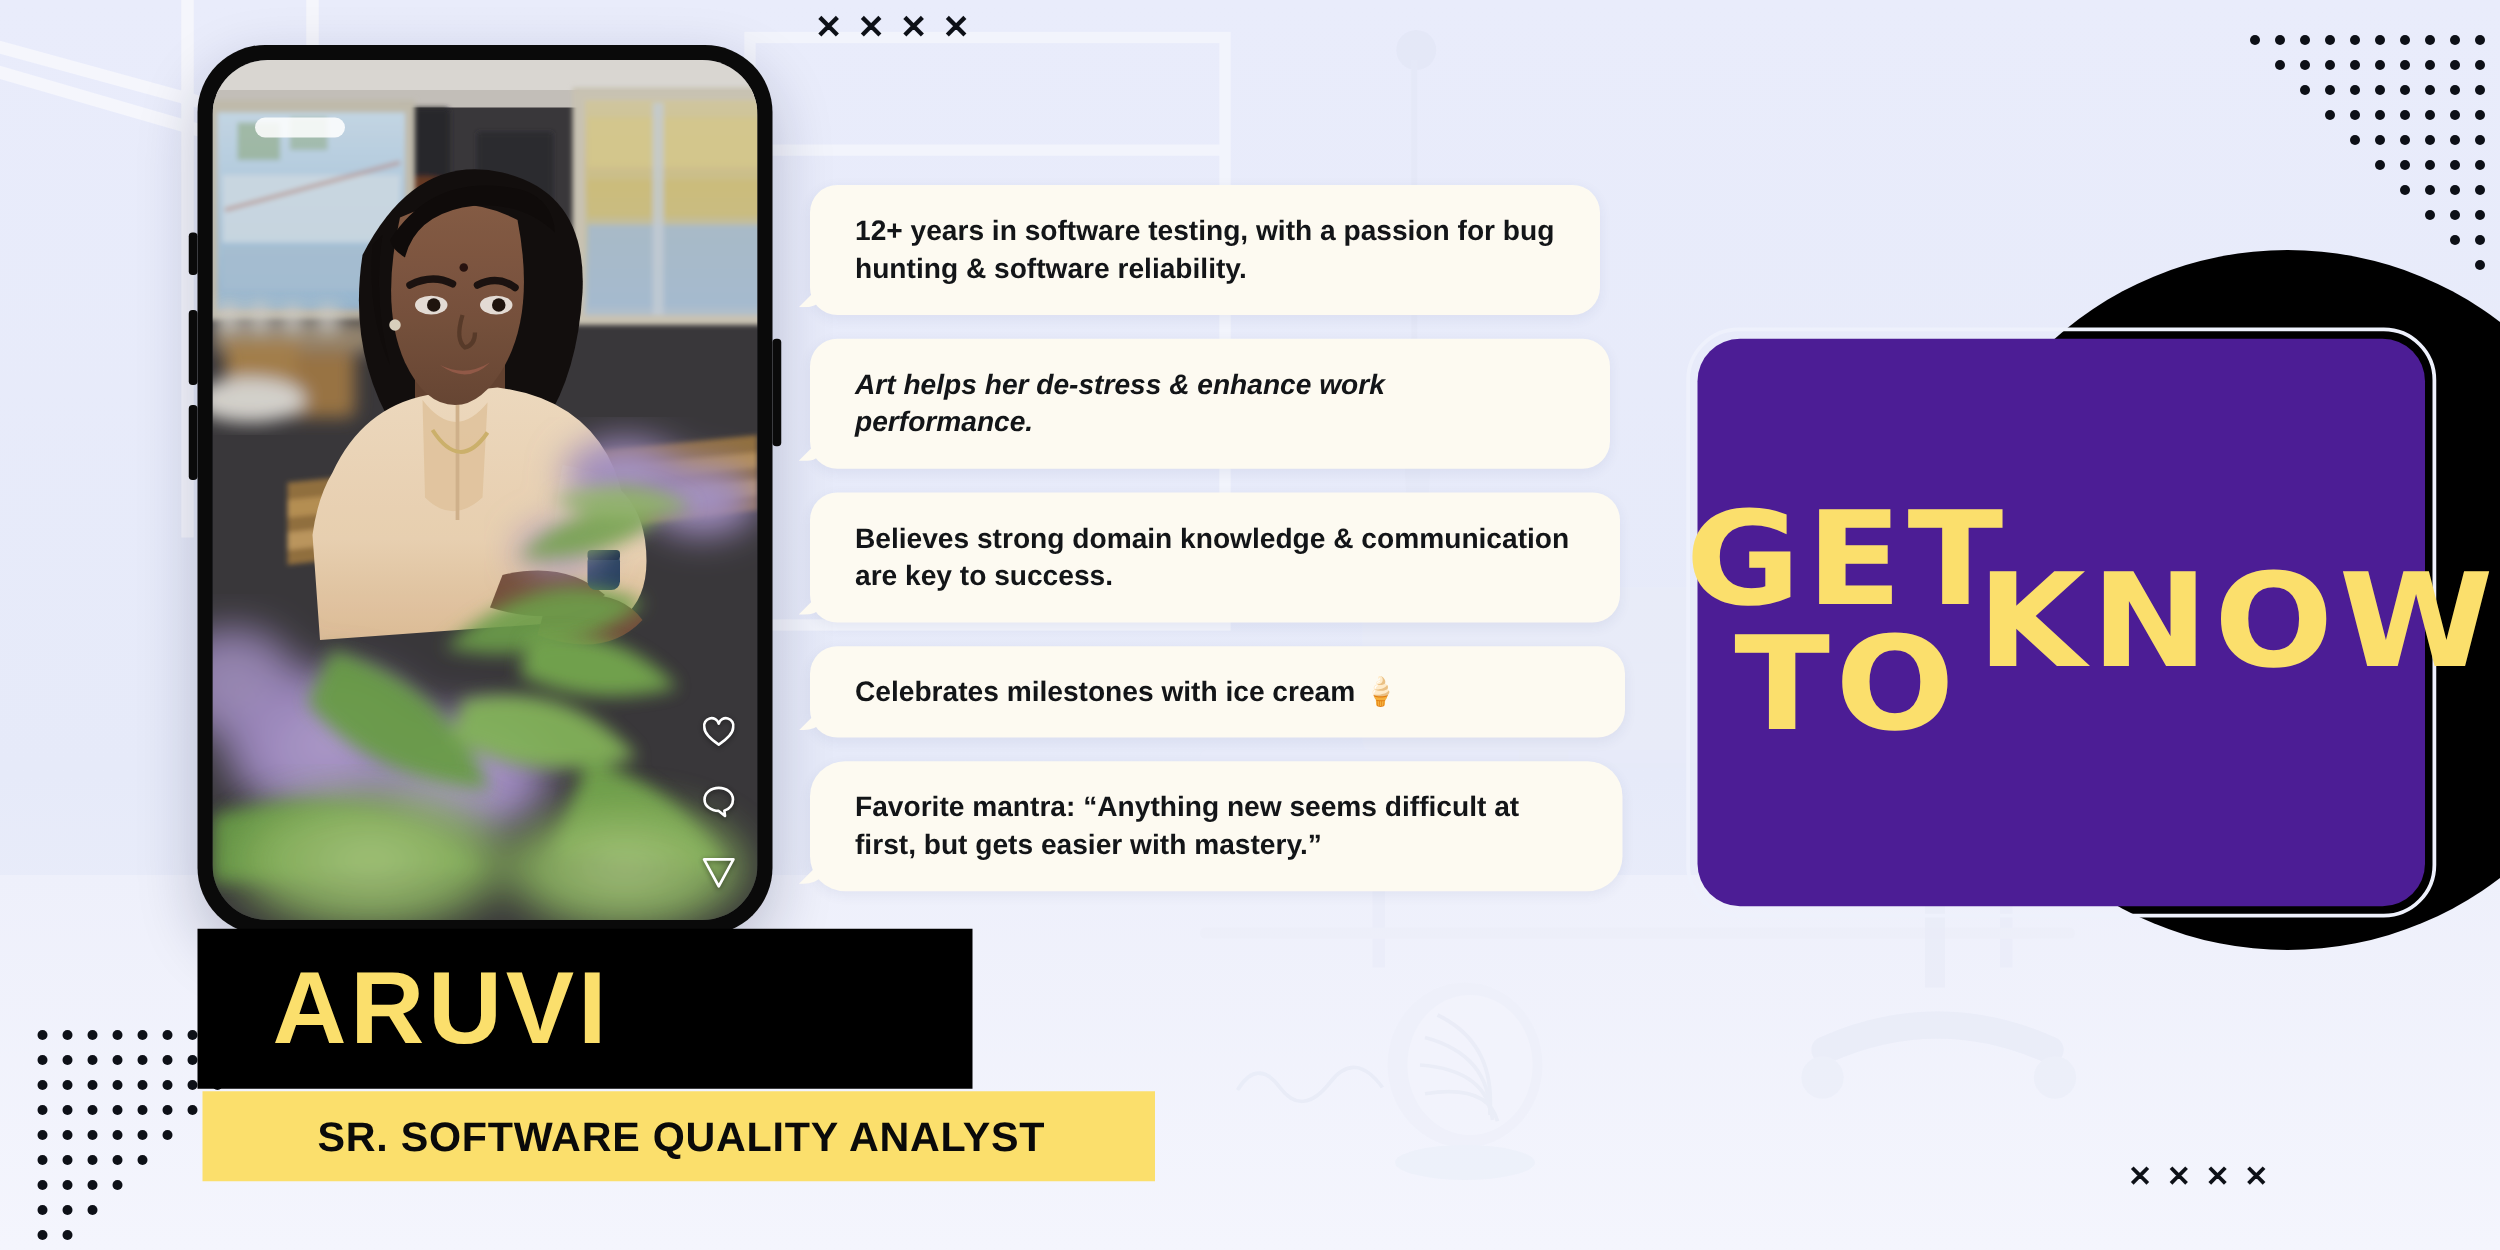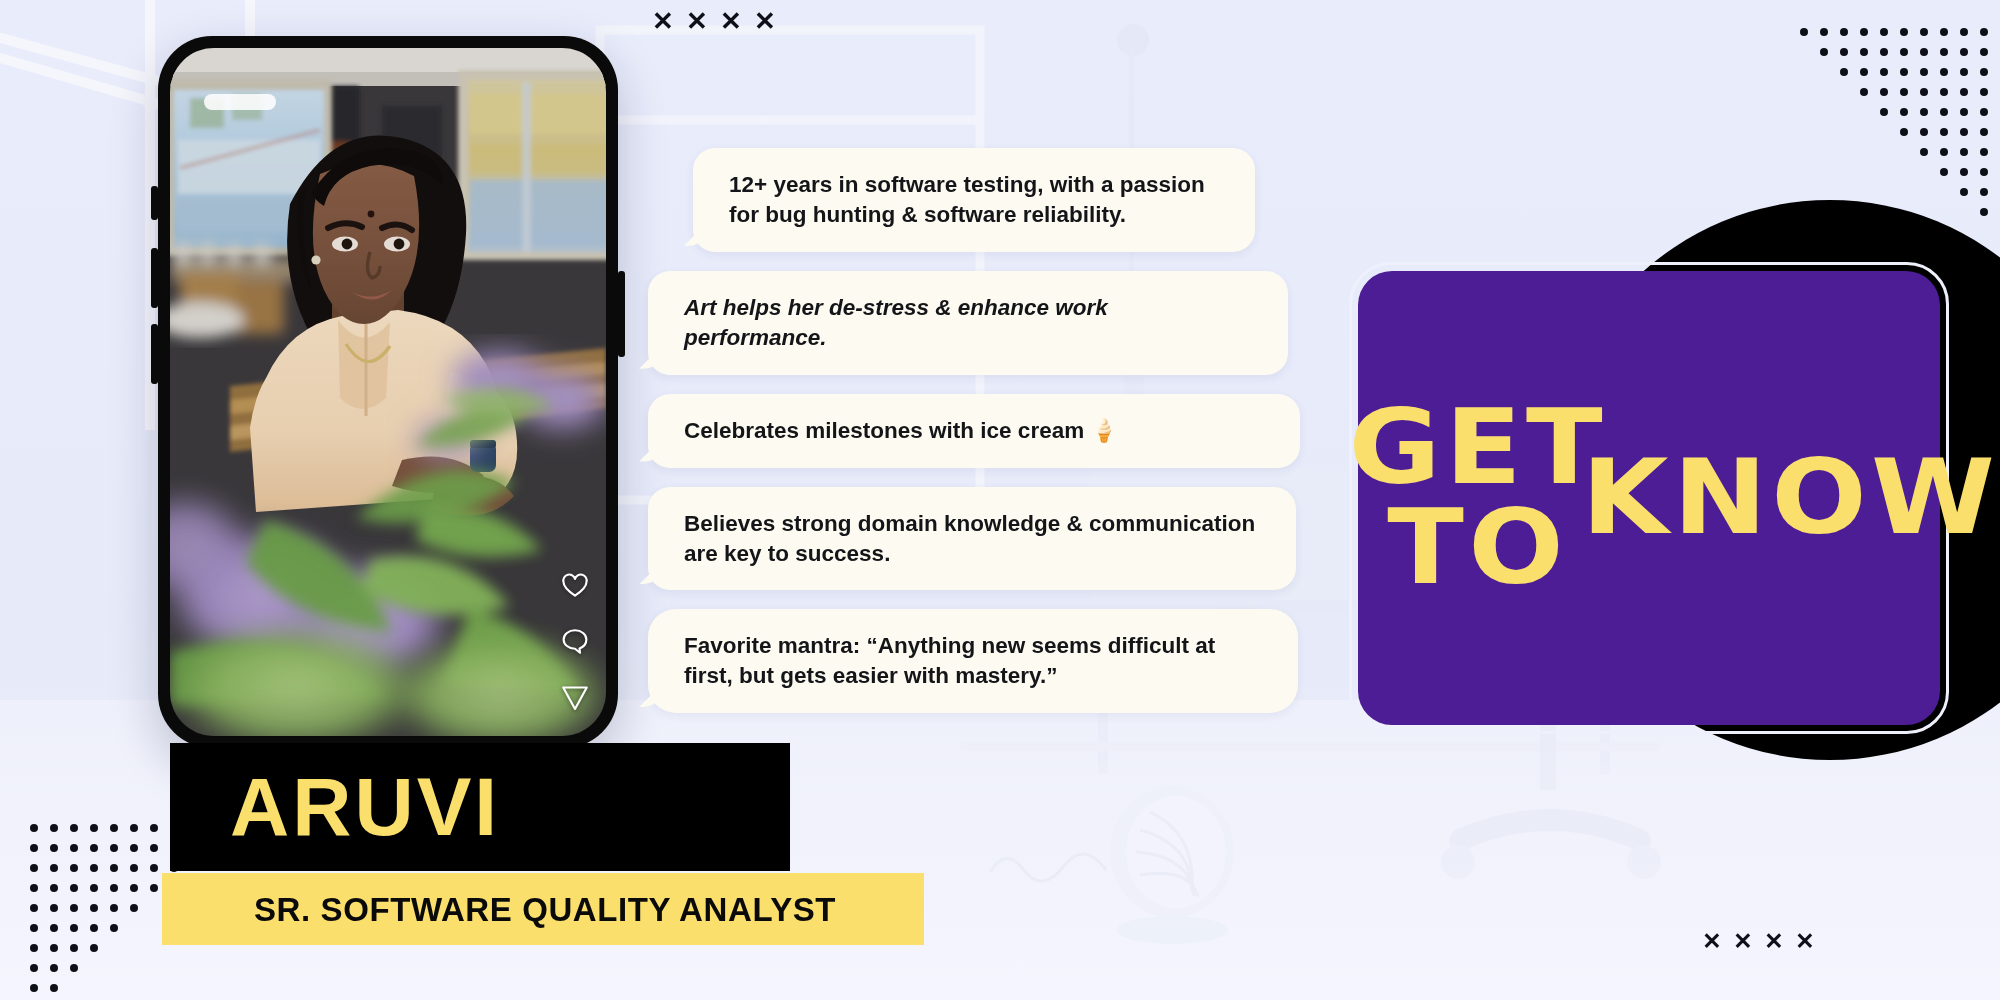--- a/index.html
+++ b/index.html
@@ -83,21 +83,21 @@
     align-items:center;
   }
   .ig-rail .ig-icon { width:30px; height:30px; }
   .ig-rail .ig-icon svg {
     width:100%; height:100%;
     filter:drop-shadow(0 1px 2px rgba(0,0,0,.45));
   }
 
   
   #name-plate {
-    position:absolute; left:170px; top:743px;
+    position:absolute; left:158px; top:743px;
     width:620px; height:128px;
     background:#000;
     display:flex; align-items:center;
     z-index:5;
   }
   #name-plate .name-text {
     color:#fbdf6c;
     font-size:82px; font-weight:700;
     letter-spacing:3px; line-height:1;
     padding-left:60px;
@@ -137,21 +137,21 @@
   .bubble::after {
     content:"";
     position:absolute;
     left:-9px; bottom:6px;
     width:26px; height:26px;
     background:#fdfaf1;
     border-bottom-right-radius:22px;
     clip-path:polygon(100% 0,100% 100%,0 100%);
     transform:rotate(0deg);
   }
-  .bubble.w1 { width:562px;margin-left:45px; }
+  .bubble.w1 { width:632px; }
   .bubble.w2 { width:640px;font-style:italic; }
   .bubble.w3 { width:648px; }
   .bubble.w4 { width:652px; }
   .bubble.w5 { width:650px;border-radius:28px; }
 
   
   #gtk-card {
     position:absolute; left:1349px; top:262px;
     width:600px; height:472px;
     z-index:5;
@@ -702,22 +702,22 @@
 <div id="name-plate">
   <span class="name-text">ARUVI</span>
 </div>
 <div id="role-plate">
   <span class="role-text">SR. SOFTWARE QUALITY ANALYST</span>
 </div>
 
 <div id="bubble-list">
   <div class="bubble w1">12+ years in software testing, with a passion for bug hunting &amp; software reliability.</div>
   <div class="bubble w2">Art helps her de-stress &amp; enhance work performance.</div>
+  <div class="bubble w3">Believes strong domain knowledge &amp; communication are key to success.</div>
   <div class="bubble w4">Celebrates milestones with ice cream 🍦</div>
-  <div class="bubble w3">Believes strong domain knowledge &amp; communication are key to success.</div>
   <div class="bubble w5">Favorite mantra: “Anything new seems difficult at first, but gets easier with mastery.”</div>
 </div>
 
 <div id="gtk-card">
   <div class="ring"></div>
   <div class="inner">
     <div class="gtk-line">GET TO</div>
     <div class="gtk-line">KNOW</div>
   </div>
 </div>

